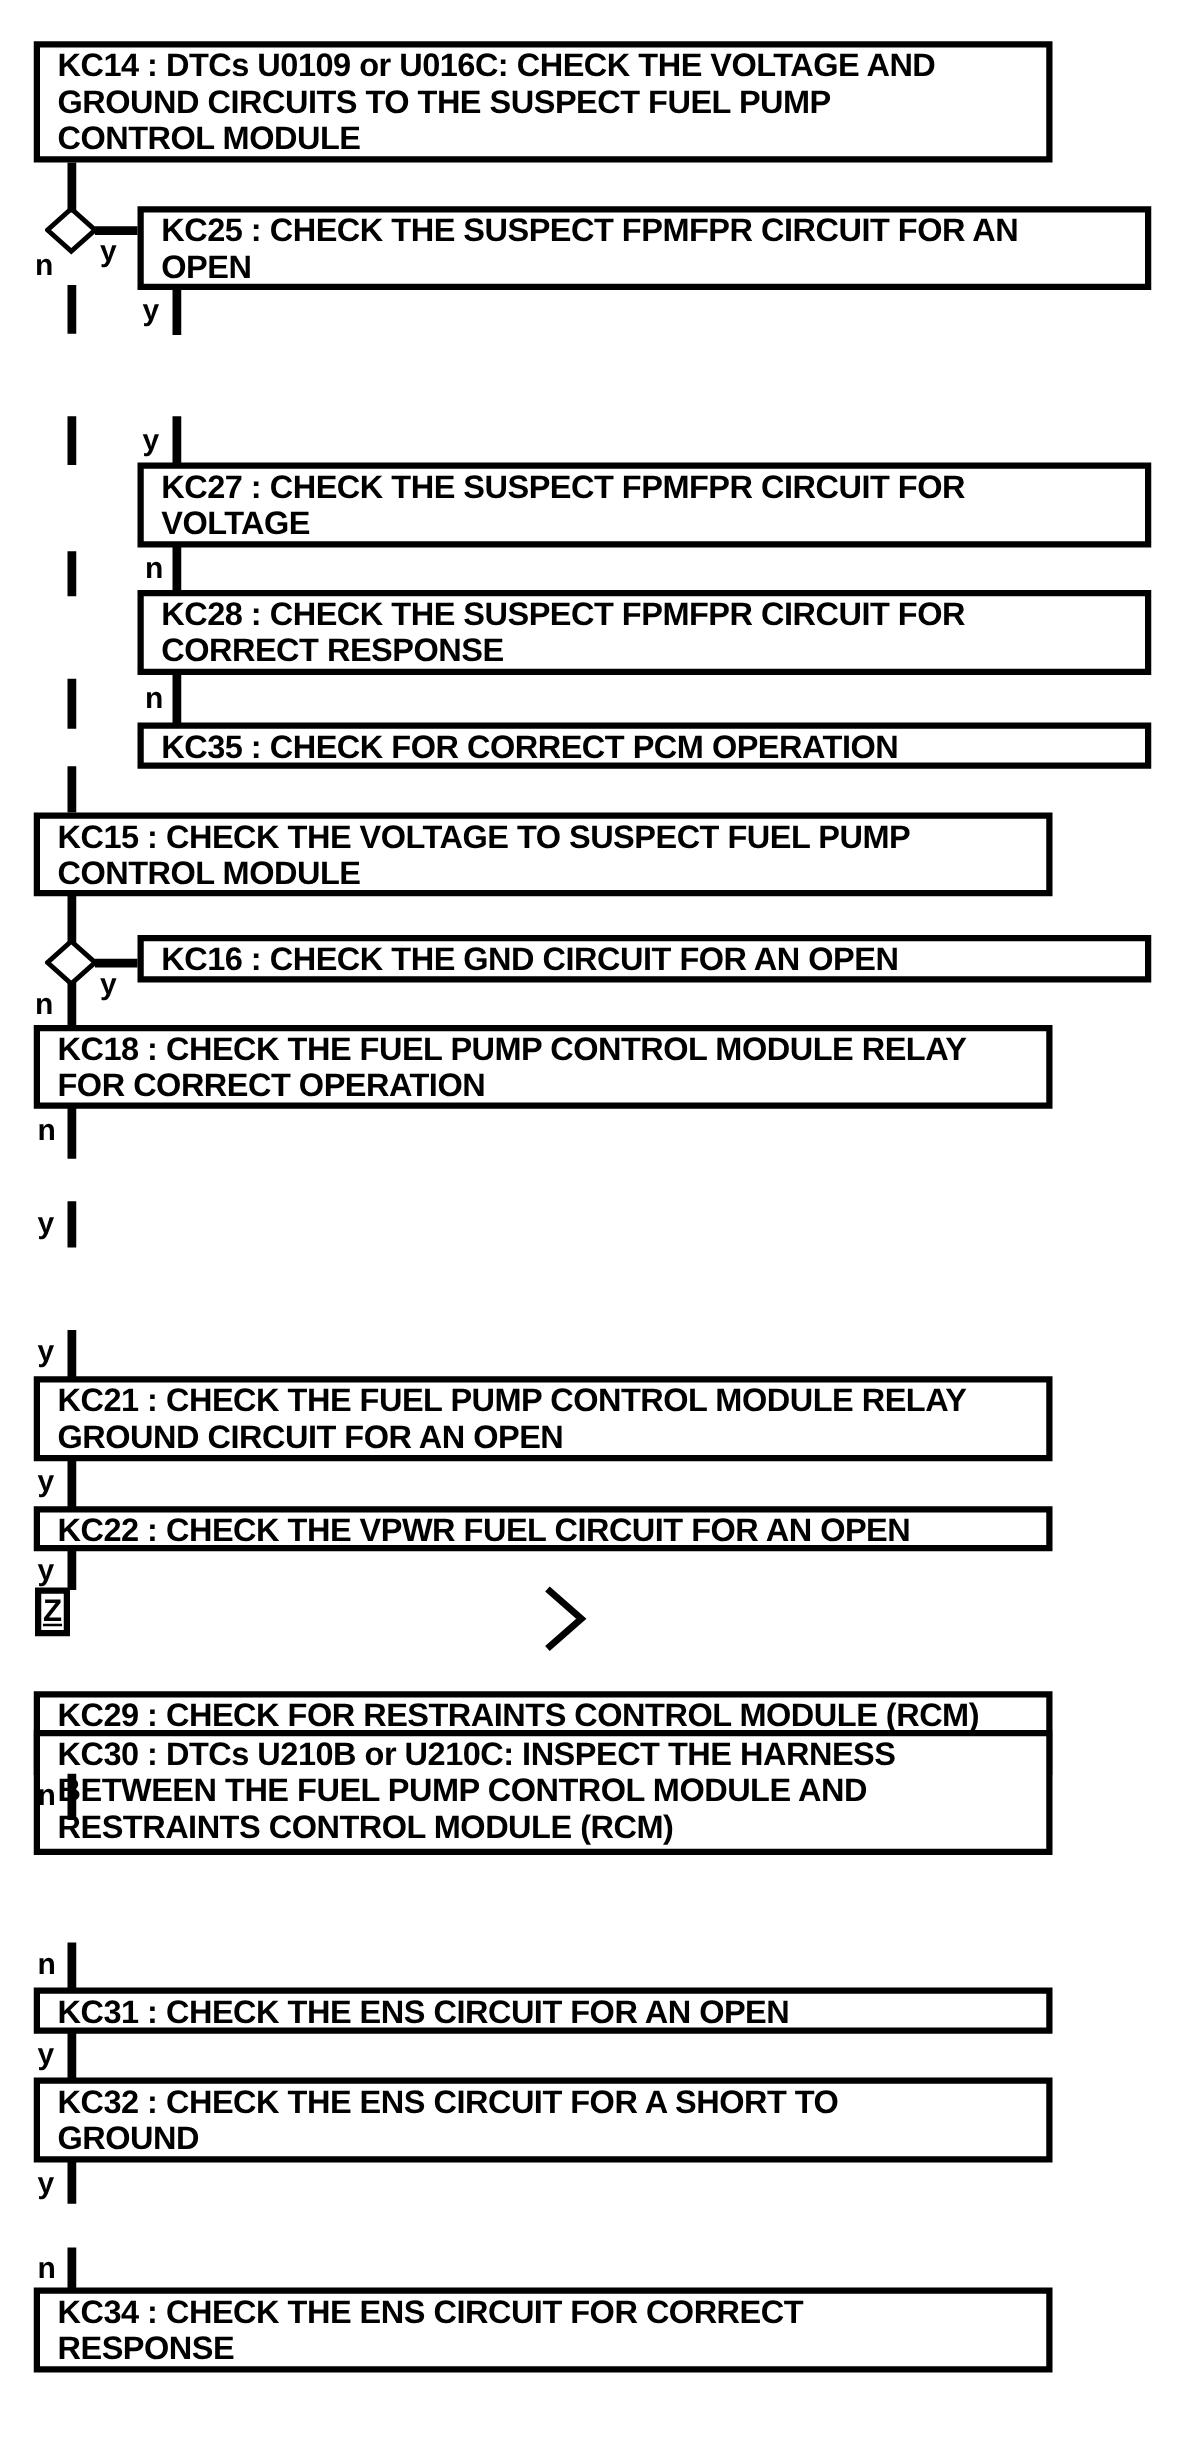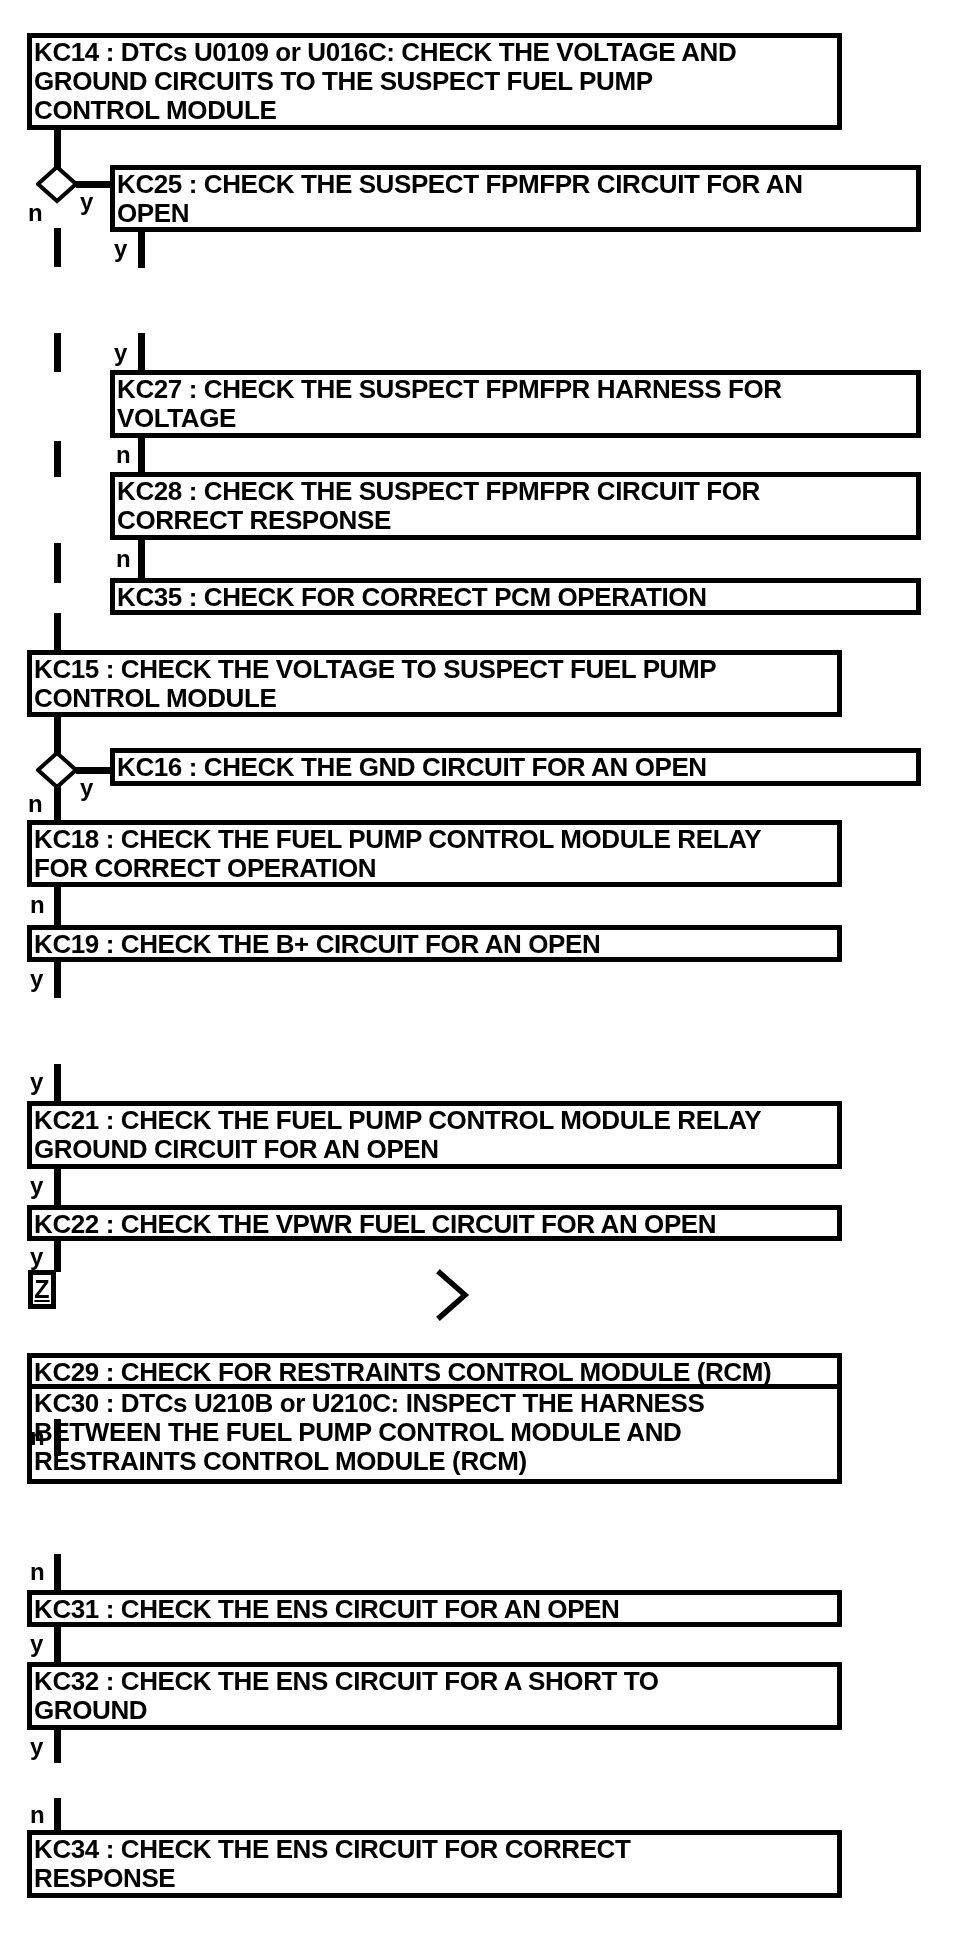--- a/index.html
+++ b/index.html
@@ -2,21 +2,21 @@
 <html><head>
 <meta charset="utf-8">
 <style>
   html,body { margin:0; padding:0; background:#ffffff; }
   #canvas {
     position:relative; width:960px; height:1952px; background:#ffffff;
     font-family:"Liberation Sans", sans-serif; color:#000;
   }
   .node {
     position:absolute; box-sizing:border-box; background:#fff;
-    border:5px solid #000; padding:0 2px;
+    border:5px solid #000; padding:0 14px;
     font:bold 26px/29px "Liberation Sans", sans-serif;
     letter-spacing:-0.4px; white-space:pre; overflow:visible;
   }
   .full { left:27px; width:815px; }
   .ind  { left:110px; width:811px; }
   .vline, .hline { position:absolute; background:#000; }
   .edge-label {
     position:absolute; font:bold 24px/24px "Liberation Sans", sans-serif;
   }
   .diamond, .chev { position:absolute; }
@@ -30,31 +30,30 @@
 </head>
 <body>
 
 <div id="canvas">
 
   <div class="node full" style="top:33px;height:97px">KC14 : DTCs U0109 or U016C: CHECK THE VOLTAGE AND
 GROUND CIRCUITS TO THE SUSPECT FUEL PUMP
 CONTROL MODULE</div>
   <div class="node ind" style="top:165px;height:67px">KC25 : CHECK THE SUSPECT FPMFPR CIRCUIT FOR AN
 OPEN</div>
-  <div class="node ind" style="top:370px;height:68px">KC27 : CHECK THE SUSPECT FPMFPR HARNESS FOR
+  <div class="node ind" style="top:370px;height:68px">KC27 : CHECK THE SUSPECT FPMFPR CIRCUIT FOR
 VOLTAGE</div>
   <div class="node ind" style="top:472px;height:68px">KC28 : CHECK THE SUSPECT FPMFPR CIRCUIT FOR
 CORRECT RESPONSE</div>
   <div class="node ind" style="top:578px;height:37px">KC35 : CHECK FOR CORRECT PCM OPERATION</div>
   <div class="node full" style="top:650px;height:67px">KC15 : CHECK THE VOLTAGE TO SUSPECT FUEL PUMP
 CONTROL MODULE</div>
   <div class="node ind" style="top:748px;height:38px">KC16 : CHECK THE GND CIRCUIT FOR AN OPEN</div>
   <div class="node full" style="top:820px;height:67px">KC18 : CHECK THE FUEL PUMP CONTROL MODULE RELAY
 FOR CORRECT OPERATION</div>
-  <div class="node full" style="top:925px;height:37px">KC19 : CHECK THE B+ CIRCUIT FOR AN OPEN</div>
   <div class="node full" style="top:1101px;height:68px">KC21 : CHECK THE FUEL PUMP CONTROL MODULE RELAY
 GROUND CIRCUIT FOR AN OPEN</div>
   <div class="node full" style="top:1205px;height:36px">KC22 : CHECK THE VPWR FUEL CIRCUIT FOR AN OPEN</div>
   <div class="node full" style="top:1353px;height:67px">KC29 : CHECK FOR RESTRAINTS CONTROL MODULE (RCM)
 DTCS</div>
   <div class="node full" style="top:1384px;height:100px">KC30 : DTCs U210B or U210C: INSPECT THE HARNESS
 BETWEEN THE FUEL PUMP CONTROL MODULE AND
 RESTRAINTS CONTROL MODULE (RCM)</div>
   <div class="node full" style="top:1590px;height:37px">KC31 : CHECK THE ENS CIRCUIT FOR AN OPEN</div>
   <div class="node full" style="top:1662px;height:68px">KC32 : CHECK THE ENS CIRCUIT FOR A SHORT TO

